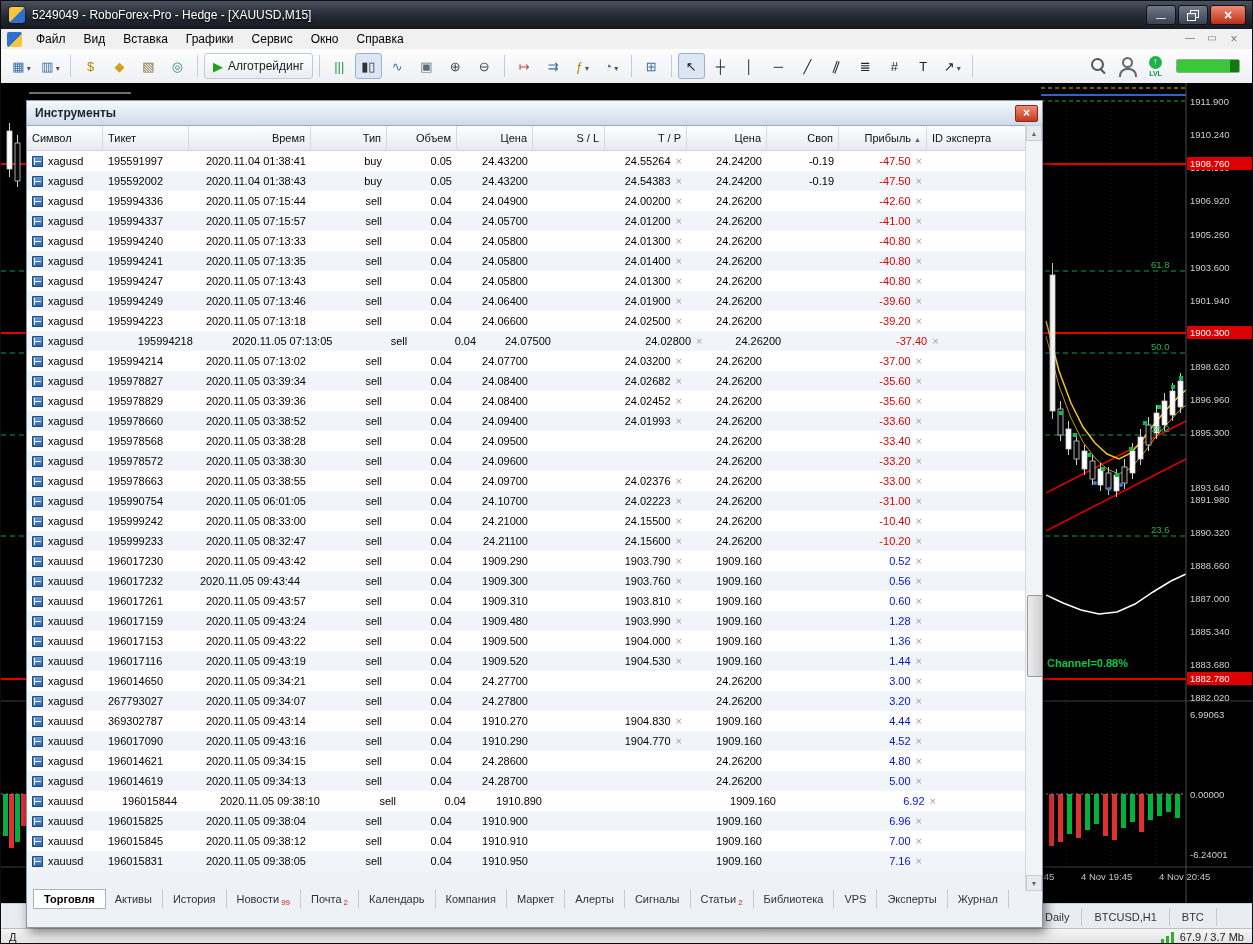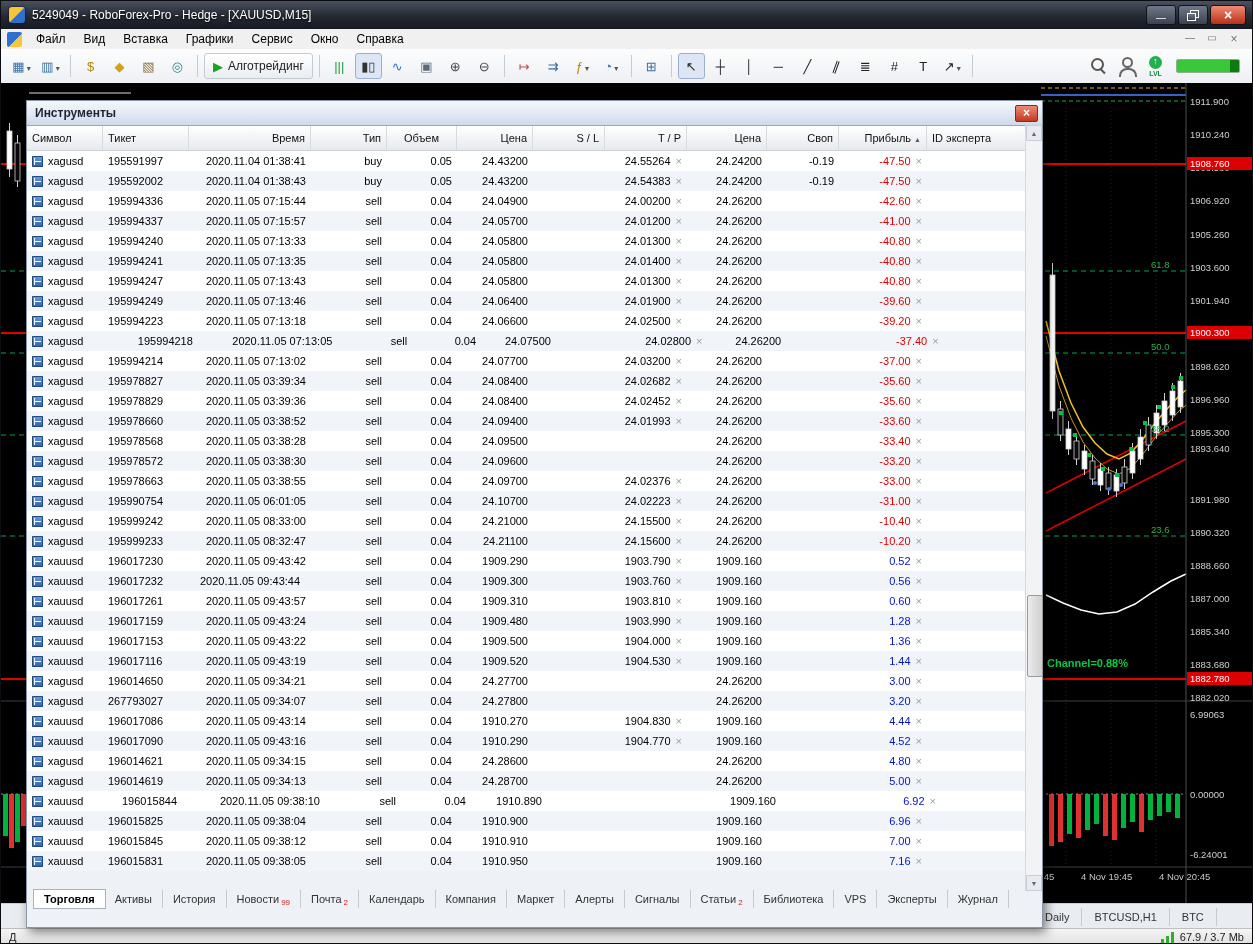--- a/index.html
+++ b/index.html
@@ -405,21 +405,21 @@
       <div class="axis-label" style="top: 46px;">1910.240</div>
       <div class="axis-label" style="top: 79px;">1908.580</div>
       <div class="axis-label" style="top: 112px;">1906.920</div>
       <div class="axis-label" style="top: 146px;">1905.260</div>
       <div class="axis-label" style="top: 179px;">1903.600</div>
       <div class="axis-label" style="top: 212px;">1901.940</div>
       <div class="axis-label" style="top: 245px;">1900.280</div>
       <div class="axis-label" style="top: 278px;">1898.620</div>
       <div class="axis-label" style="top: 311px;">1896.960</div>
       <div class="axis-label" style="top: 344px;">1895.300</div>
-      <div class="axis-label" style="top: 360px;">1893.640</div>
+      <div class="axis-label" style="top: 399px;">1893.640</div>
       <div class="axis-label" style="top: 411px;">1891.980</div>
       <div class="axis-label" style="top: 444px;">1890.320</div>
       <div class="axis-label" style="top: 477px;">1888.660</div>
       <div class="axis-label" style="top: 510px;">1887.000</div>
       <div class="axis-label" style="top: 543px;">1885.340</div>
       <div class="axis-label" style="top: 576px;">1883.680</div>
       <div class="axis-label" style="top: 609px;">1882.020</div>
       <div class="price-tag" style="top: 74px;">1908.760</div>
       <div class="price-tag" style="top: 243px;">1900.300</div>
       <div class="price-tag" style="top: 589px;">1882.780</div>
@@ -462,21 +462,21 @@
         </div>
         <div class="hcell" style="width: 86px;">
           <span>Тикет</span>
         </div>
         <div class="hcell right" style="width: 122px;">
           <span>Время</span>
         </div>
         <div class="hcell right" style="width: 76px;">
           <span>Тип</span>
         </div>
-        <div class="hcell right" style="width: 70px; justify-content: center;">
+        <div class="hcell right" style="width: 70px;">
           <span>Объем</span>
         </div>
         <div class="hcell right" style="width: 76px;">
           <span>Цена</span>
         </div>
         <div class="hcell right" style="width: 72px;">
           <span>S / L</span>
         </div>
         <div class="hcell right" style="width: 82px;">
           <span>T / P</span>
@@ -1467,21 +1467,21 @@
             <span class="xicon"></span>
           </div>
           <div class="tcell" style="width: 100px;"></div>
         </div>
         <div class="trow">
           <div class="tcell" style="width: 76px;">
             <span class="sym-ico"></span>
             <span>xauusd</span>
           </div>
           <div class="tcell" style="width: 86px;">
-            <span>196017086</span>
+            <span>369302787</span>
           </div>
           <div class="tcell right" style="width: 122px;">
             <span>2020.11.05 09:43:14</span>
           </div>
           <div class="tcell right" style="width: 76px;">
             <span>sell</span>
           </div>
           <div class="tcell right" style="width: 70px;">
             <span>0.04</span>
           </div>

